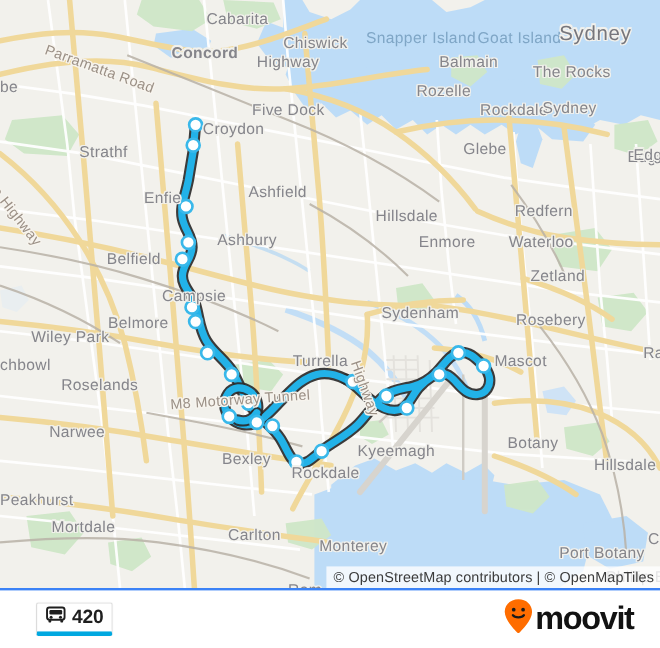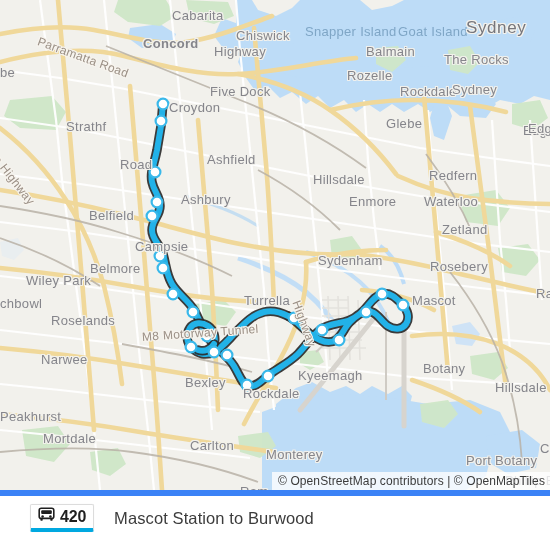--- a/index.html
+++ b/index.html
@@ -63,21 +63,21 @@
     padding: 2px 5px 2px 6px;
     white-space: nowrap;
     letter-spacing: .1px;
   }
 
   
   #footer {
     position: absolute; left: 0; top: 490px;
     width: 550px; height: 50px;
     background: #ffffff;
-    border-top: 6px solid #3b82f6;
+    border-top: 2px solid #3b82f6;
     display: flex; align-items: center;
   }
   #route-badge {
     margin-left: 30px;
     height: 28px;
     min-width: 62px;
     background: #ffffff;
     border: 1px solid #dcdcdc;
     border-bottom: 4px solid #00a8e0;
     border-radius: 2px;
@@ -366,21 +366,21 @@
         <div class="maplabel md" style="left: 444px; top: 52px;">The Rocks</div>
         <div class="maplabel md" style="left: 347px; top: 68px;">Rozelle</div>
         <div class="maplabel md" style="left: 400px; top: 84px;">Rockdale</div>
         <div class="maplabel md" style="left: 452px; top: 82px;">Sydney</div>
         <div class="maplabel md" style="left: 210px; top: 84px;">Five Dock</div>
         <div class="maplabel md" style="left: 386px; top: 116px;">Glebe</div>
         <div class="maplabel md" style="left: 523px; top: 123px;">Edge</div>
         <div class="maplabel md" style="left: 66px; top: 119px;">Strathf</div>
         <div class="maplabel md" style="left: 169px; top: 100px;">Croydon</div>
         <div class="maplabel md" style="left: 207px; top: 152px;">Ashfield</div>
-        <div class="maplabel md" style="left: 120px; top: 157px;">Road</div>
+        <div class="maplabel md" style="left: 120px; top: 157px;">Enfie</div>
         <div class="maplabel md" style="left: 313px; top: 172px;">Hillsdale</div>
         <div class="maplabel md" style="left: 429px; top: 168px;">Redfern</div>
         <div class="maplabel md" style="left: 181px; top: 192px;">Ashbury</div>
         <div class="maplabel md" style="left: 333px; top: 194px; margin-left: 16px;">Enmore</div>
         <div class="maplabel md" style="left: 424px; top: 194px;">Waterloo</div>
         <div class="maplabel md" style="left: 89px; top: 208px;">Belfield</div>
         <div class="maplabel md" style="left: 442px; top: 222px;">Zetland</div>
         <div class="maplabel md" style="left: 135px; top: 239px;">Campsie</div>
         <div class="maplabel md" style="left: 318px; top: 253px;">Sydenham</div>
         <div class="maplabel md" style="left: 430px; top: 259px;">Rosebery</div>
@@ -428,16 +428,28 @@
           <rect x="3.2" y="3.3" width="10.6" height="3.7" rx="1" fill="#1f1f1f"></rect>
           <circle cx="4.6" cy="9.4" r="1.25" fill="#1f1f1f"></circle>
           <circle cx="12.4" cy="9.4" r="1.25" fill="#1f1f1f"></circle>
           <rect x="2.4" y="11.6" width="2.3" height="2.1" rx=".6" fill="#1f1f1f"></rect>
           <rect x="12.3" y="11.6" width="2.3" height="2.1" rx=".6" fill="#1f1f1f"></rect>
         </svg>
       </span>
       <span class="num">420</span>
     </div>
 
-    <div id="route-headsign">Mascot Station to Burwood</div>
-
+
+    <div id="moovit-logo">
+      <span>
+        <svg width="26" height="30" viewBox="0 0 26 30" aria-hidden="true">
+          <path d="M13 0.8 C6.3 0.8 1.6 5.4 1.6 11.3 C1.6 18.2 10.2 26.8 12.2 28.7
+                   C12.7 29.2 13.3 29.2 13.8 28.7 C15.8 26.8 24.4 18.2 24.4 11.3
+                   C24.4 5.4 19.7 0.8 13 0.8 Z" fill="#ff6d00"></path>
+          <circle cx="9.1" cy="9.6" r="1.55" fill="#1a1a1a"></circle>
+          <circle cx="16.9" cy="9.6" r="1.55" fill="#1a1a1a"></circle>
+          <path d="M8.4 14.1 C10.0 16.6 16.0 16.6 17.6 14.1" fill="none" stroke="#1a1a1a" stroke-width="1.9" stroke-linecap="round"></path>
+        </svg>
+      </span>
+      <span class="wordmark">moovit</span>
+    </div>
   </div>
 </div>
 
 </body></html>

